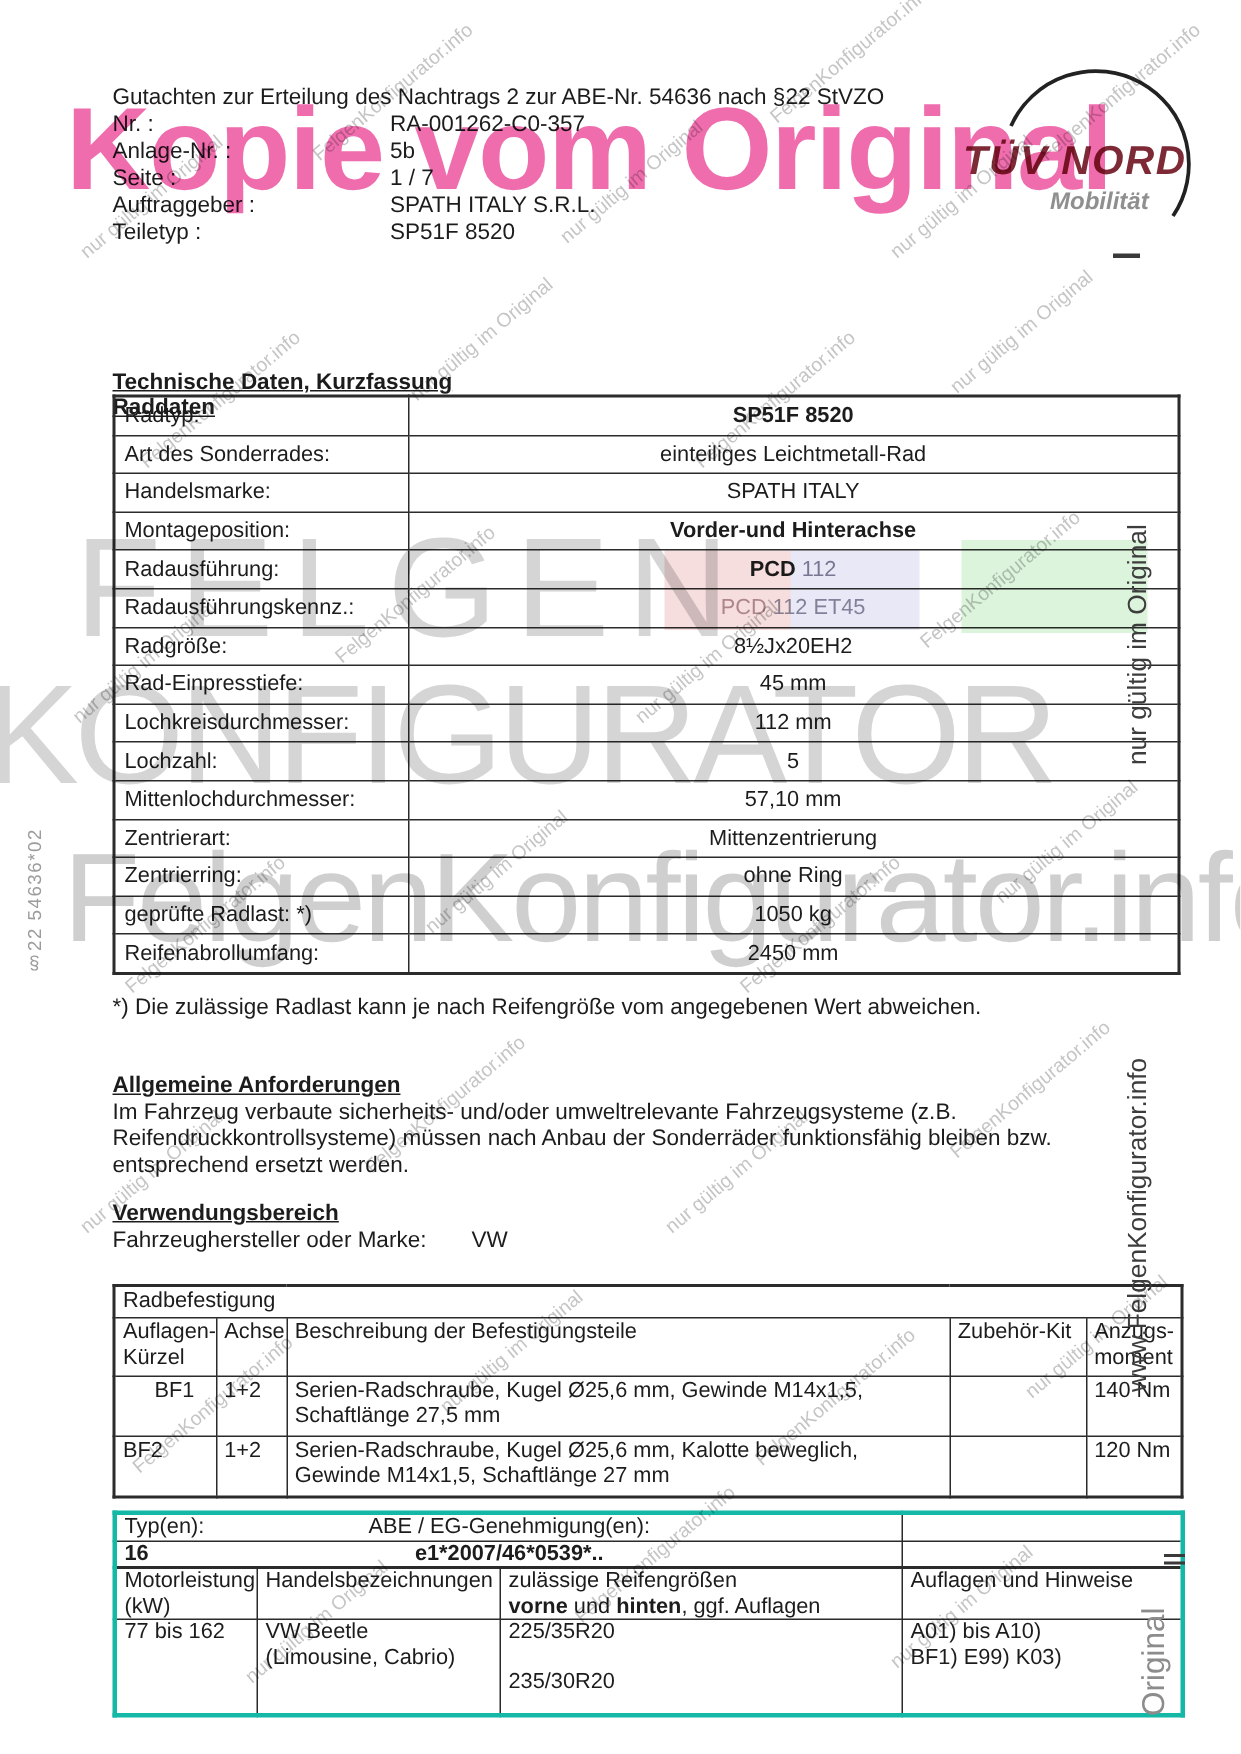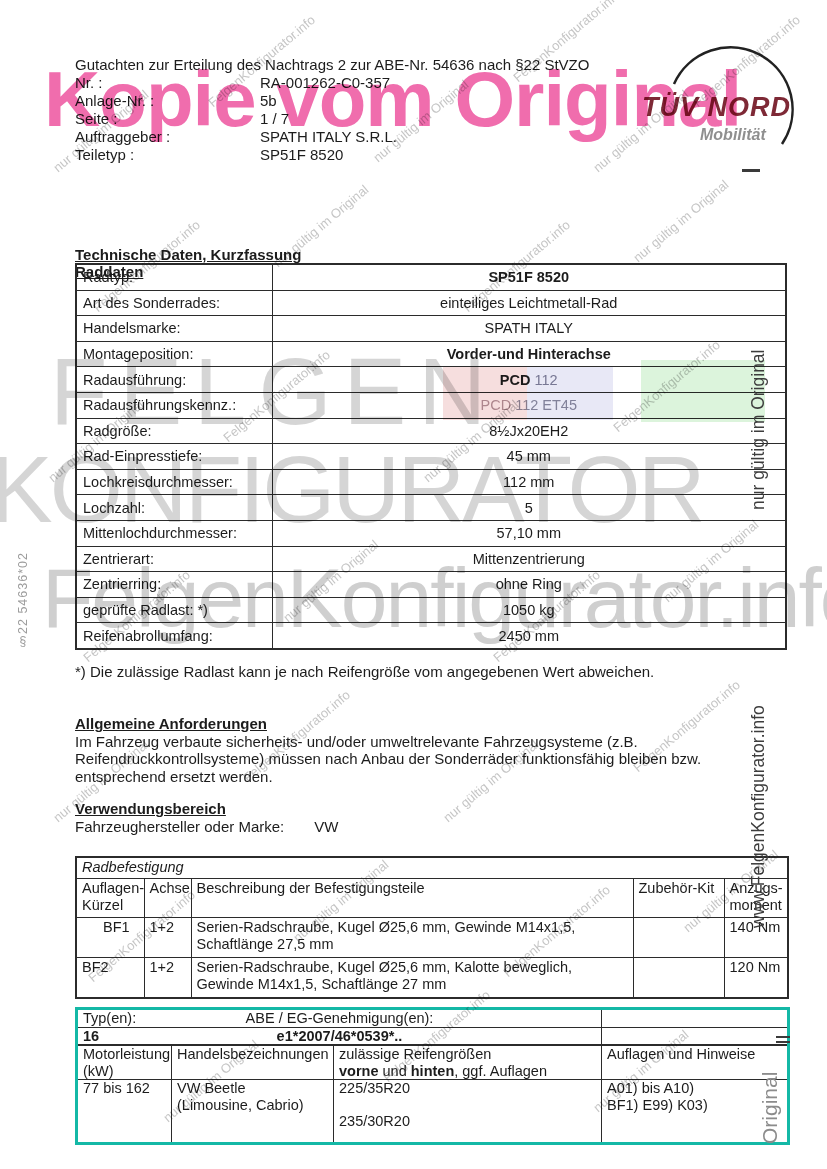--- a/index.html
+++ b/index.html
@@ -191,21 +191,21 @@
   <table class="t2">
     <colgroup>
         <col style="width:68px">
         <col style="width:47px">
         <col style="width:442px">
         <col style="width:91px">
         <col style="width:64px">
       </colgroup>
     <tbody>
         <tr>
-          <td colspan="5" style="height:18px;font-style:italic;">Radbefestigung</td>
+          <td colspan="5" style="height:18px;">Radbefestigung</td>
         </tr>
     <tr>
       <td style="height:36px;">
             <div>Auflagen-</div>
             <div>Kürzel</div>
           </td>
       <td>Achse</td>
       <td>Beschreibung der Befestigungsteile</td>
       <td>Zubehör-Kit</td>
       <td>

